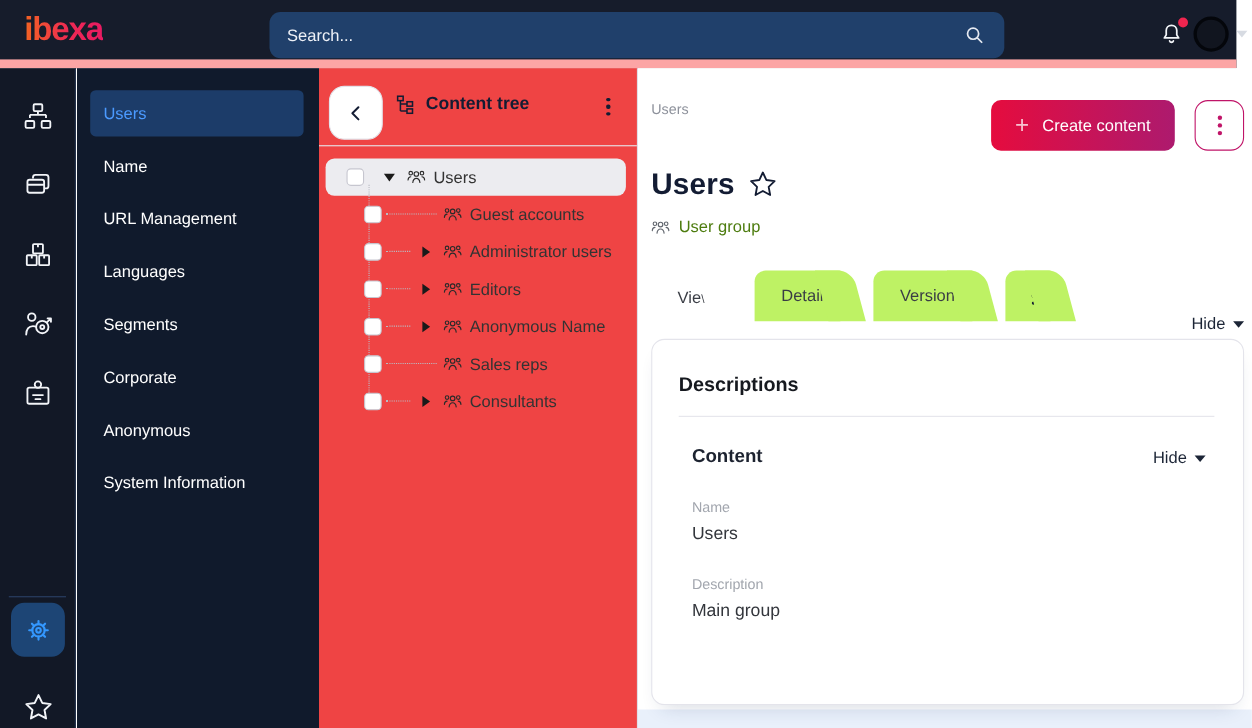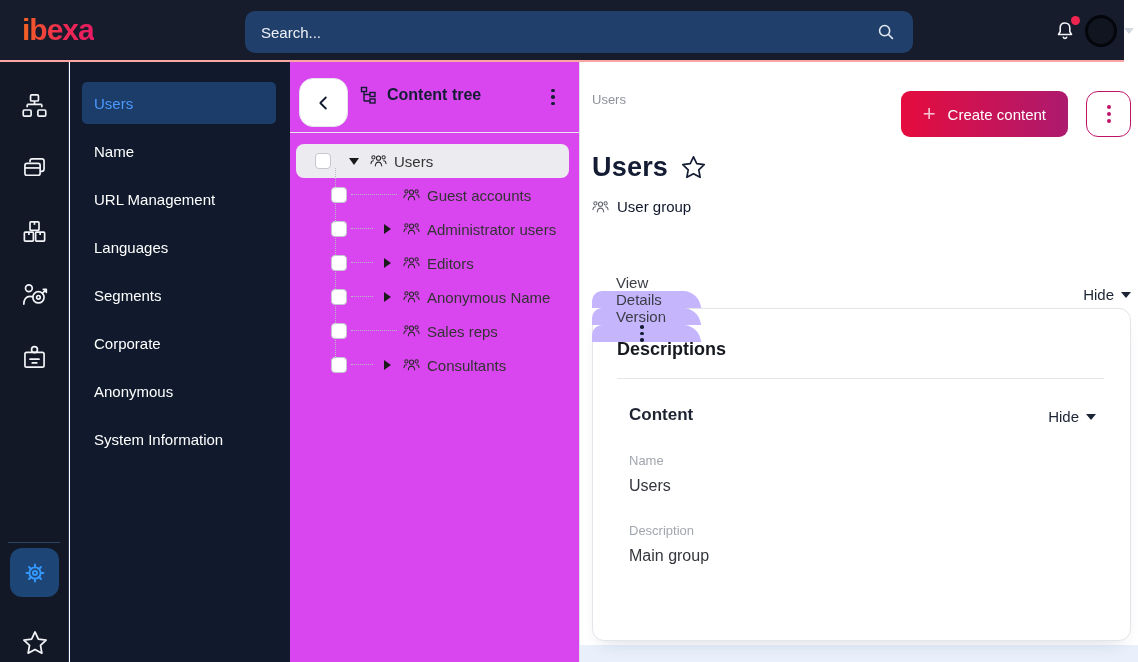--- a/index.html
+++ b/index.html
@@ -1,21 +1,21 @@
 <!DOCTYPE html>
 <html><head>
 <meta charset="utf-8">
 <style>
   * { box-sizing: border-box; margin: 0; padding: 0; }
   html,body { width:1138px; height:662px; overflow:hidden;
     font-family:"Liberation Sans", sans-serif; background:#fff; }
 
   
   .topbar{position:absolute;top:0;left:0;width:1124px;height:62px;
-    background:#161c2b;border-bottom:2px solid #fca5a5;display:flex;align-items:center;}
+    background:#161c2b;border-bottom:8px solid #fca5a5;display:flex;align-items:center;}
   .logo{margin-left:22px;font-size:30px;font-weight:800;letter-spacing:-1px;
     background:linear-gradient(90deg,#f26322 0%,#ee2a52 55%,#e91a63 100%);
     -webkit-background-clip:text;background-clip:text;color:transparent;line-height:1;}
   .searchbox{position:absolute;left:245px;top:11px;width:668px;height:42px;
     background:#20406b;border-radius:10px;display:flex;align-items:center;padding:0 16px;}
   .searchbox input{flex:1;background:transparent;border:none;outline:none;
     color:#e5e5e5;font-size:15px;font-family:"Liberation Sans",sans-serif;}
   .searchbox input::placeholder{color:#eef1f7;opacity:1;}
   .bell-wrap{position:absolute;left:1053px;top:19px;width:26px;height:26px;}
   .bell-dot{position:absolute;right:-1px;top:-3px;width:9px;height:9px;border-radius:50%;background:#f0254f;}
@@ -36,21 +36,21 @@
     display:flex;align-items:center;justify-content:center;}
 
   
   .menu{position:absolute;top:62px;left:70px;width:220px;height:600px;background:#101a2c;padding-top:20px;}
   .menu-item{height:42px;margin:0 14px 6px 12px;display:flex;align-items:center;
     padding-left:12px;color:#fff;font-size:15px;border-radius:5px;cursor:pointer;}
   .menu-item.active{background:#1c3c69;color:#4b9aff;}
 
   
   .tree-panel{position:absolute;top:62px;left:290px;width:290px;height:600px;
-    background:#d946ef;border-right:1px solid #e0e0e8;}
+    background:#ef4444;border-right:1px solid #e0e0e8;}
   .tree-header{position:relative;height:70px;}
   .back-btn{position:absolute;left:9px;top:16px;width:49px;height:49px;border-radius:14px;
     background:#fff;border:1px solid #e3e3ea;display:flex;align-items:center;justify-content:center;cursor:pointer;}
   .tree-title{position:absolute;left:70px;top:24px;display:flex;align-items:center;gap:9px;
     font-size:16px;font-weight:bold;color:#131c33;}
   .tree-kebab{position:absolute;right:16px;top:24px;width:20px;height:22px;
     display:flex;flex-direction:column;align-items:center;justify-content:center;gap:3px;cursor:pointer;}
   .tree-kebab i{width:3.5px;height:3.5px;border-radius:50%;background:#131c33;}
   .tree-divider{height:1px;background:#e6e6ec;}
   .tree-body{padding-top:11px;}
@@ -85,26 +85,26 @@
     background:linear-gradient(90deg,#e50c3e 0%,#ad1a6e 100%);color:#fff;font-size:15px;
     font-family:"Liberation Sans",sans-serif;}
   .create-plus{font-size:22px;font-weight:300;color:rgba(255,255,255,.75);margin-right:12px;line-height:1;}
   .kebab-btn{position:absolute;right:7px;top:29px;width:45px;height:46px;border-radius:12px;
     background:#fff;border:1px solid #c01468;display:flex;flex-direction:column;
     align-items:center;justify-content:center;gap:3px;cursor:pointer;}
   .kebab-btn i{width:4px;height:4px;border-radius:50%;background:#c01468;}
   .page-title-row{position:absolute;left:12px;top:90px;display:flex;align-items:center;gap:12px;}
   .page-title{font-size:27px;font-weight:bold;color:#131c33;letter-spacing:.2px;}
   .subtitle{position:absolute;left:12px;top:136px;display:flex;align-items:center;gap:8px;
-    font-size:15px;color:#0f172a;}
-
-  
-  .tabs{position:absolute;left:12px;top:212px;height:46px;display:flex;flex-direction:column;}
-  .tab{position:relative;height:34px;padding:0 8px 0 24px;display:flex;align-items:center;
-    background:#c4b5fd;border-top-left-radius:10px;margin-right:30px;font-size:15px;color:#3a3d45;cursor:pointer;}
+    font-size:15px;color:#4d7c0f;}
+
+  
+  .tabs{position:absolute;left:12px;top:184px;height:46px;display:flex;}
+  .tab{position:relative;height:46px;padding:0 8px 0 24px;display:flex;align-items:center;
+    background:#bef264;border-top-left-radius:10px;margin-right:30px;font-size:15px;color:#3a3d45;cursor:pointer;}
   .tab::after{content:'';position:absolute;top:0;bottom:0;right:-17px;width:34px;background:inherit;
     transform:skewX(15deg);border-top-right-radius:13px;}
   .tab:nth-child(1){z-index:5;} .tab:nth-child(2){z-index:4;}
   .tab:nth-child(3){z-index:3;} .tab:nth-child(4){z-index:2;}
   .tab.active{background:#fff;height:48px;z-index:6;}
   .tab.tab-kebab{padding:0 14px 0 24px;flex-direction:column;justify-content:center;gap:3px;}
   .tab.tab-kebab i{width:3.5px;height:3.5px;border-radius:50%;background:#131c33;}
   .hide-toggle{position:absolute;right:7px;top:224px;display:flex;align-items:center;gap:7px;
     font-size:15px;color:#1c2536;cursor:pointer;}
   .tri-down{width:0;height:0;border-left:5px solid transparent;border-right:5px solid transparent;

